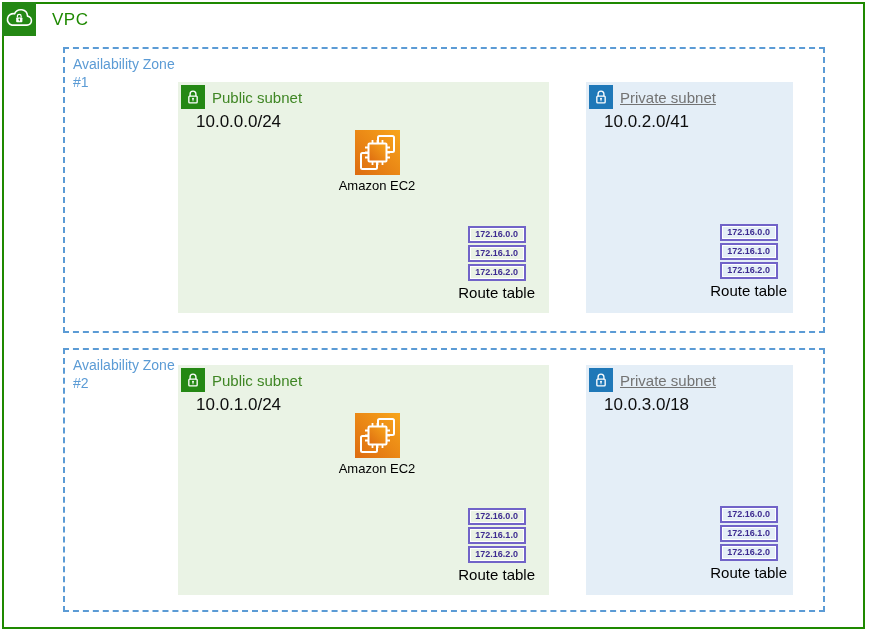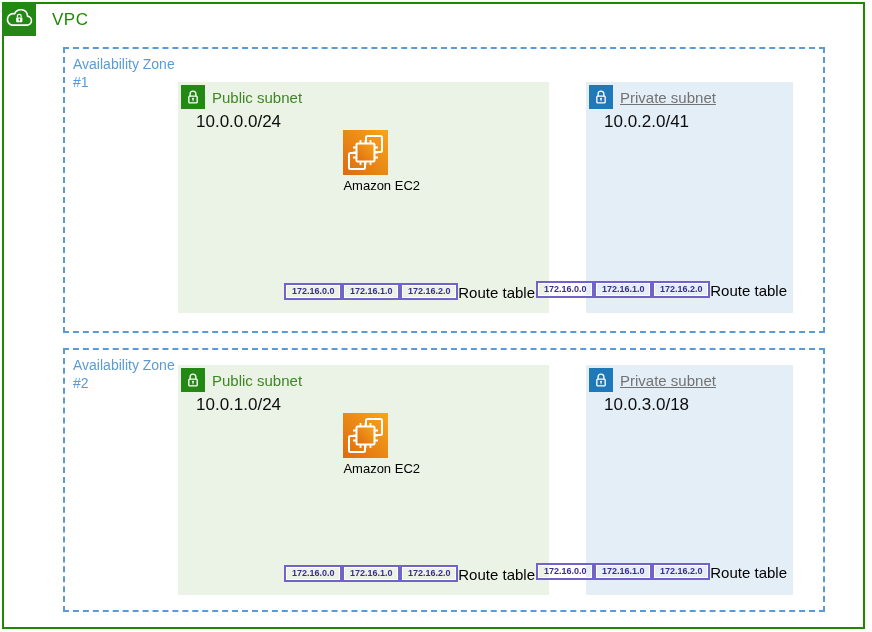--- a/index.html
+++ b/index.html
@@ -37,25 +37,25 @@
   .subnet-icon {
     position:absolute; left:3px; top:3px; width:24px; height:24px;
     display:flex; align-items:center; justify-content:center;
   }
   .subnet-icon.green { background:#248814; }
   .subnet-icon.blue  { background:#1F78B8; }
   .subnet-label { position:absolute; left:34px; top:7px; font-size:15px; }
   .subnet-label.green { color:#3F8624; }
   .subnet-label.blue  { color:#737373;text-decoration:underline; }
   .cidr { position:absolute; left:18px; top:30px; font-size:17px; color:#0d0d0d; }
-  .ec2 { position:absolute; left:132px; top:48px; width:110px; text-align:right; }
+  .ec2 { position:absolute; left:144px; top:48px; width:110px; text-align:center; }
   .ec2-icon { width:45px; height:45px; margin:0 auto; display:block; }
   .ec2-label { font-size:13px; color:#000; margin-top:3px; }
   .route {
-    position:absolute; display:flex; flex-direction:row; align-items:center;
+    position:absolute; display:flex; flex-direction:column; align-items:center;
   }
   .route.pub  { right:14px; bottom:12px; }
   .route.priv { right:6px;  bottom:14px; }
   .route-entry {
     width:54px; height:13px; margin:1px 0; box-sizing:content-box;
     border:2px solid #7163C8; box-shadow:inset 0 0 0 1px #ffffff;
     display:flex; align-items:center; justify-content:center;
     font-size:9px; font-weight:bold; color:#3D2B91; line-height:1;
   }
   .route-label { font-size:15px; color:#000; margin-top:2px; white-space:nowrap; }

